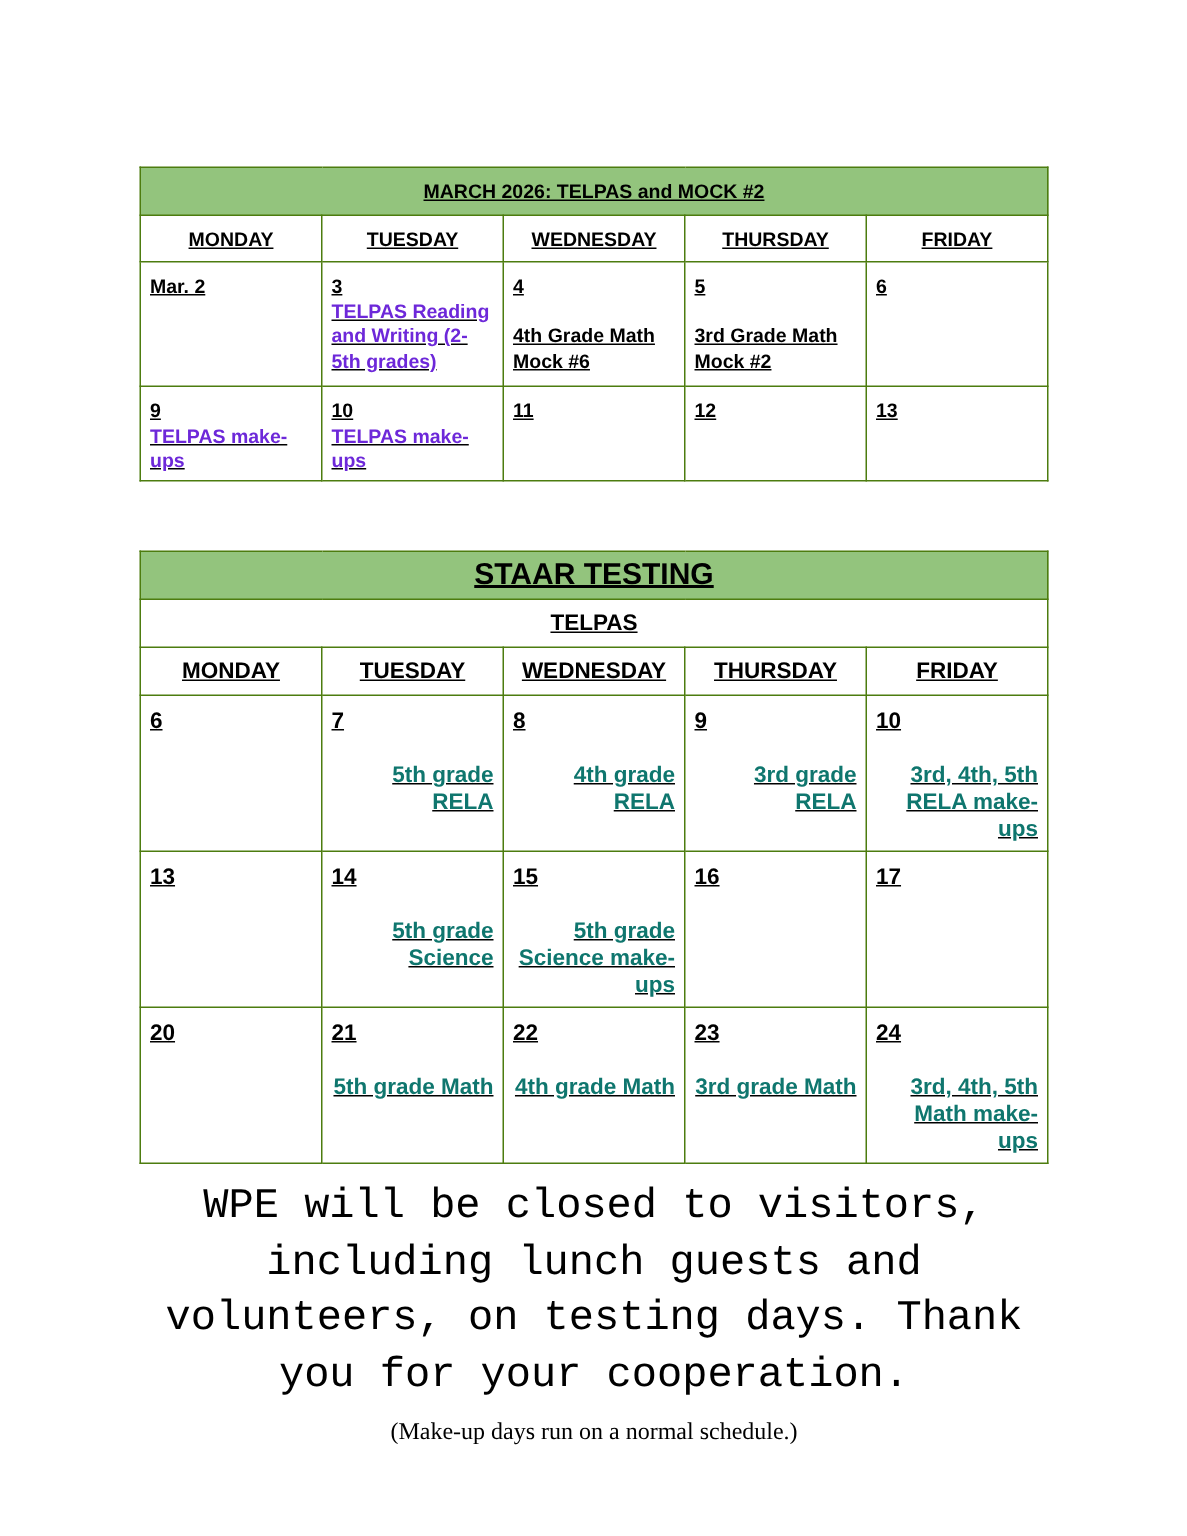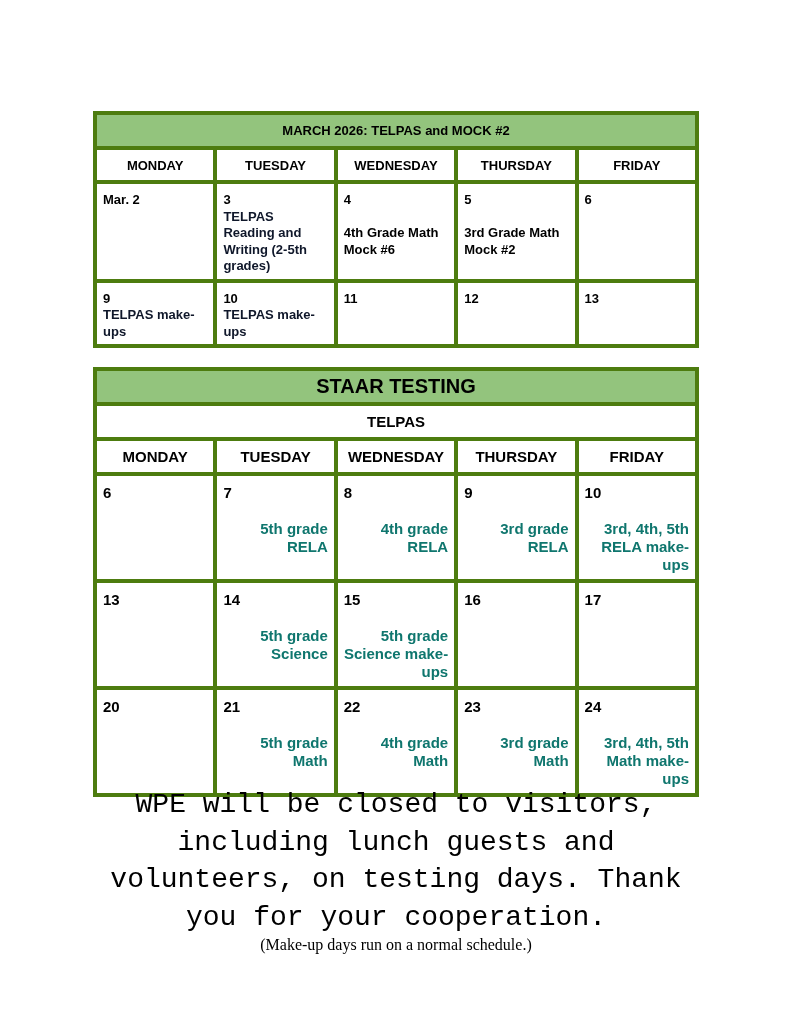--- a/index.html
+++ b/index.html
@@ -1,37 +1,37 @@
 <!DOCTYPE html>
 <html><head>
 <meta charset="utf-8">
 <style>
   html, body { margin:0; padding:0; background:#fff; }
   body { width:791px; height:1024px; position:relative; overflow:hidden; font-family:"Liberation Sans", sans-serif; color:#000; }
   table { border-collapse:collapse; position:absolute; left:93px; width:606px; table-layout:fixed; }
-  td { border:4px solid #4d7c0f; vertical-align:top; padding:0; }
+  td { border:1px solid #4d7c0f; vertical-align:top; padding:0;text-decoration:underline; }
   .t1 { top:111px; }
   .t2 { top:367px; }
   .title { background:#93c47d; text-align:center; font-weight:bold; vertical-align:middle; }
   .t1 .title { height:31px; font-size:13px; }
   .t1 .dayhdr { height:30px; font-size:13px; font-weight:bold; text-align:center; vertical-align:middle; }
   .t1 .cell { font-size:13px; font-weight:bold; line-height:16.5px; padding:8px 6px 4px 6px; }
   .t1 .r1 { height:83px; }
   .t1 .r2 { height:51px; }
   .t2 .title { height:31px; font-size:20px; }
   .t2 .month { height:31px; font-size:15px; font-weight:bold; text-align:center; vertical-align:middle; }
   .t2 .dayhdr { height:31px; font-size:15px; font-weight:bold; text-align:center; vertical-align:middle; }
   .t2 .cell { font-size:15px; font-weight:bold; line-height:18px; padding:8px 6px 4px 6px; height:91px; }
-  .blue { color:#0f172a; }
+  .blue { color:#6d28d9; }
   .green { color:#0f766e;text-align:right; }
   .gap { display:block; height:18px; }
   .t1 .gap { height:16.5px; }
   .note { position:absolute; left:93px; width:606px; top:786px; text-align:center; font-family:"DejaVu Serif", "Liberation Serif", serif; }
   .note .main { font-size:25.5px; line-height:37.5px; font-family:Liberation Mono, monospace; font-size:28px; }
-  .note .sub { font-size:16px; font-family:"Liberation Serif", serif; margin-top:0; }
+  .note .sub { font-size:16px; font-family:"Liberation Serif", serif; margin-top:10px; }
 </style>
 </head>
 <body>
 
 <table class="t1">
   <tbody>
       <tr>
         <td class="title" colspan="5">MARCH 2026: TELPAS and MOCK #2</td>
       </tr>
   <tr>

